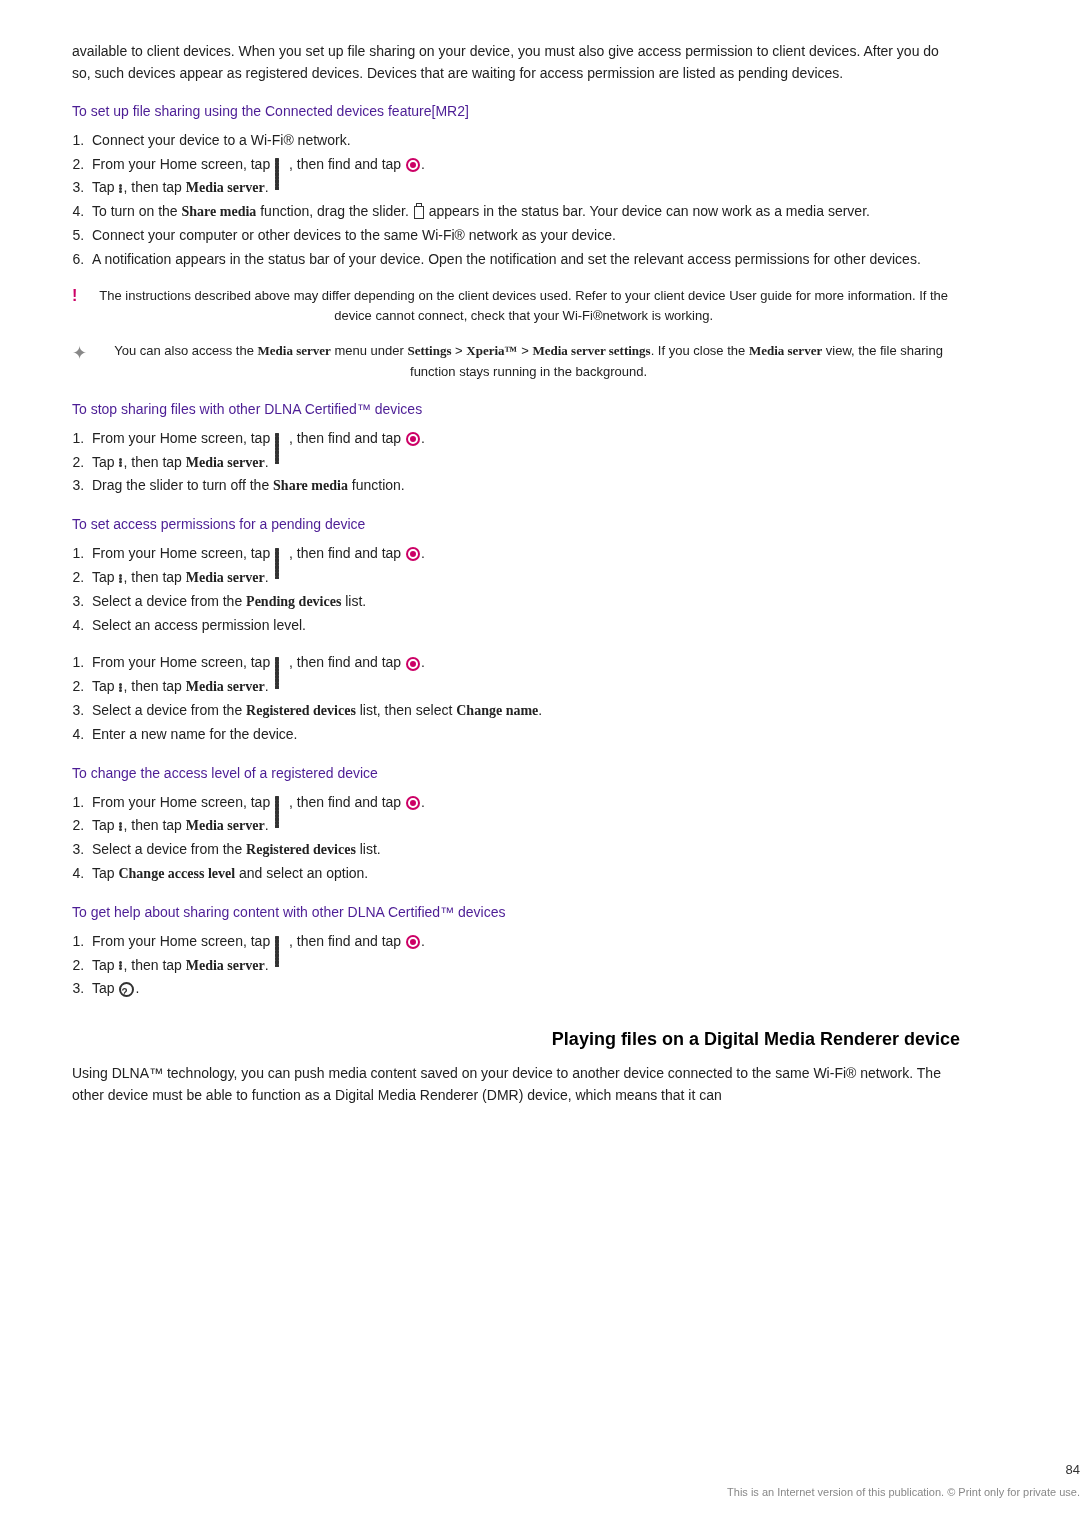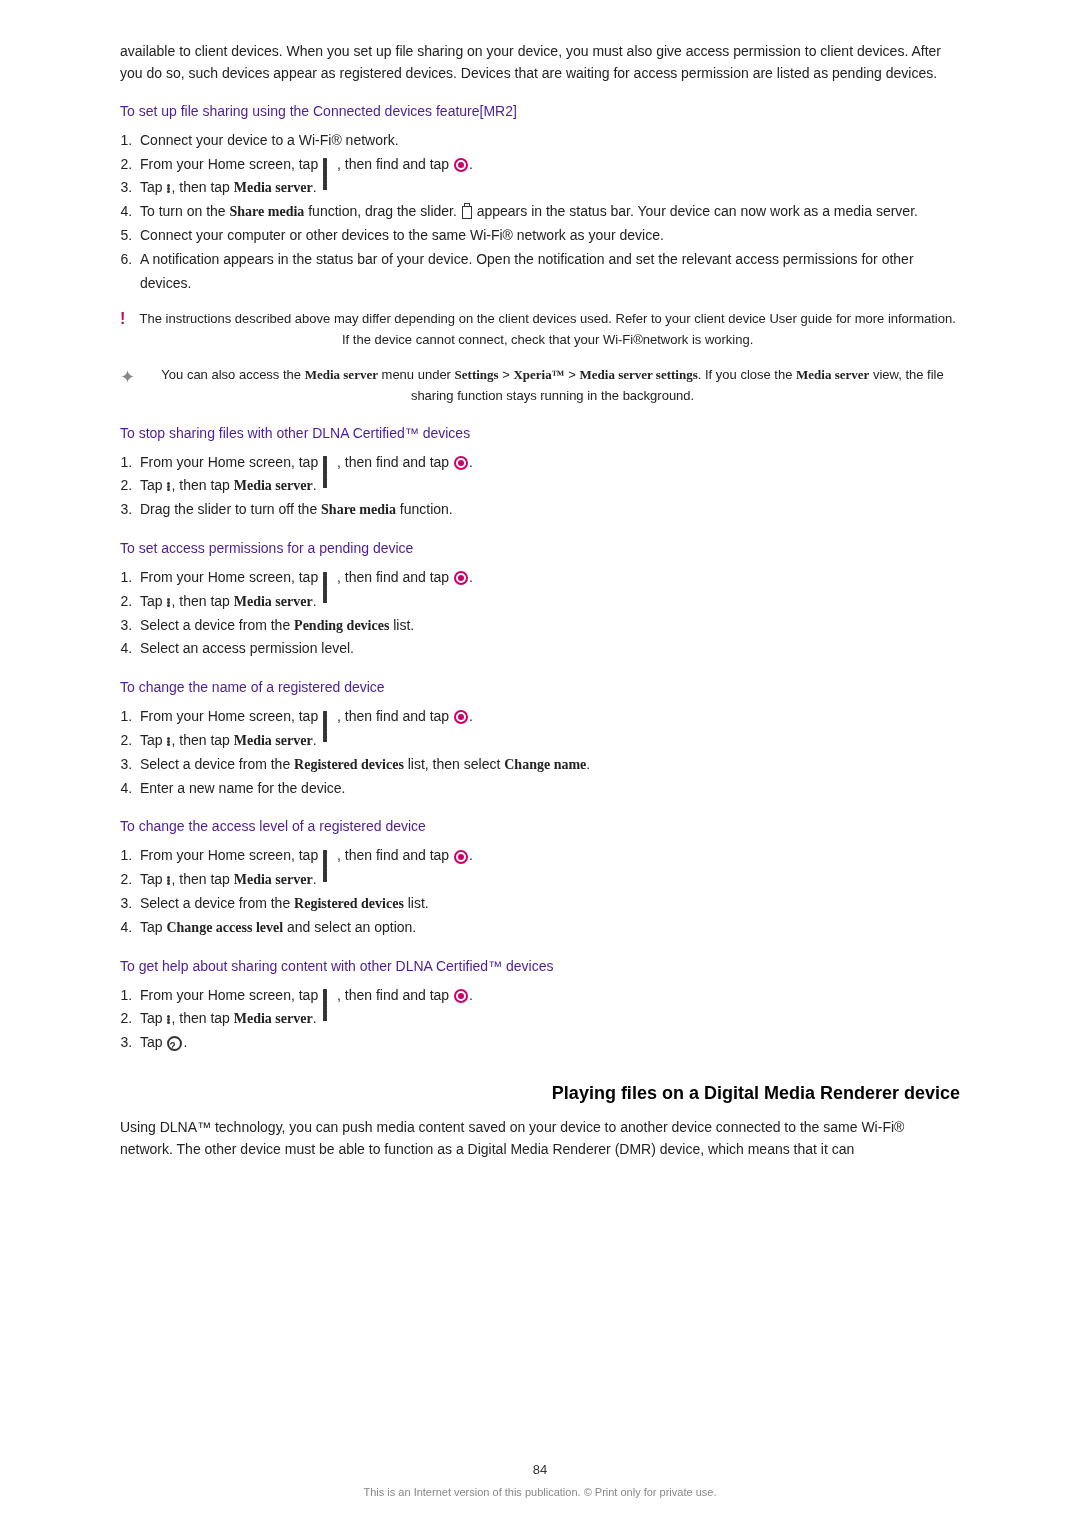--- a/index.html
+++ b/index.html
@@ -6,21 +6,21 @@
     body {
       background: #ffffff;
       font-family: Arial, Helvetica, sans-serif;
       font-size: 14px;
       color: #222222;
       width: 1080px;
       min-height: 1527px;
       position: relative;
     }
     .page-content {
-      padding: 40px 120px 60px 120px;
+      padding: 40px 120px 60px 72px;
       max-width: 1080px;
     }
     p.intro-para {
       margin-bottom: 18px;
       line-height: 1.6;
       font-size: 14px;
     }
     .section-heading {
       color: #4c1d95;
       font-size: 14px;
@@ -73,21 +73,21 @@
       font-weight: bold;
       color: #000;
       margin: 28px 0 12px 0;
       text-align: right;
     }
     .page-footer {
       position: absolute;
       bottom: 28px;
       left: 0;
       right: 0;
-      text-align: center;
+      text-align: right;
     }
     .page-number {
       font-size: 13px;
       color: #333;
       display: block;
       margin-bottom: 6px;
     }
     .footer-note {
       font-size: 11px;
       color: #888;
@@ -245,21 +245,20 @@
       </li>
       <li>Tap 
         <span class="icon-menu-dots tap-icon"><span></span><span></span><span></span></span>, then tap <b>Media server</b>.
       </li>
       <li>Select a device from the <b>Pending devices</b> list.</li>
       <li>Select an access permission level.</li>
     </ol>
   </div>
 
   <div class="section">
-    <p class="section-heading">To change the name of a registered device</p>
     <ol>
       <li>From your Home screen, tap 
         <span class="icon-grid tap-icon"><span></span><span></span><span></span><span></span><span></span><span></span><span></span><span></span><span></span></span>, then find and tap 
         <span class="icon-circle tap-icon"></span>.
       </li>
       <li>Tap 
         <span class="icon-menu-dots tap-icon"><span></span><span></span><span></span></span>, then tap <b>Media server</b>.
       </li>
       <li>Select a device from the <b>Registered devices</b> list, then select <b>Change name</b>.</li>
       <li>Enter a new name for the device.</li>

